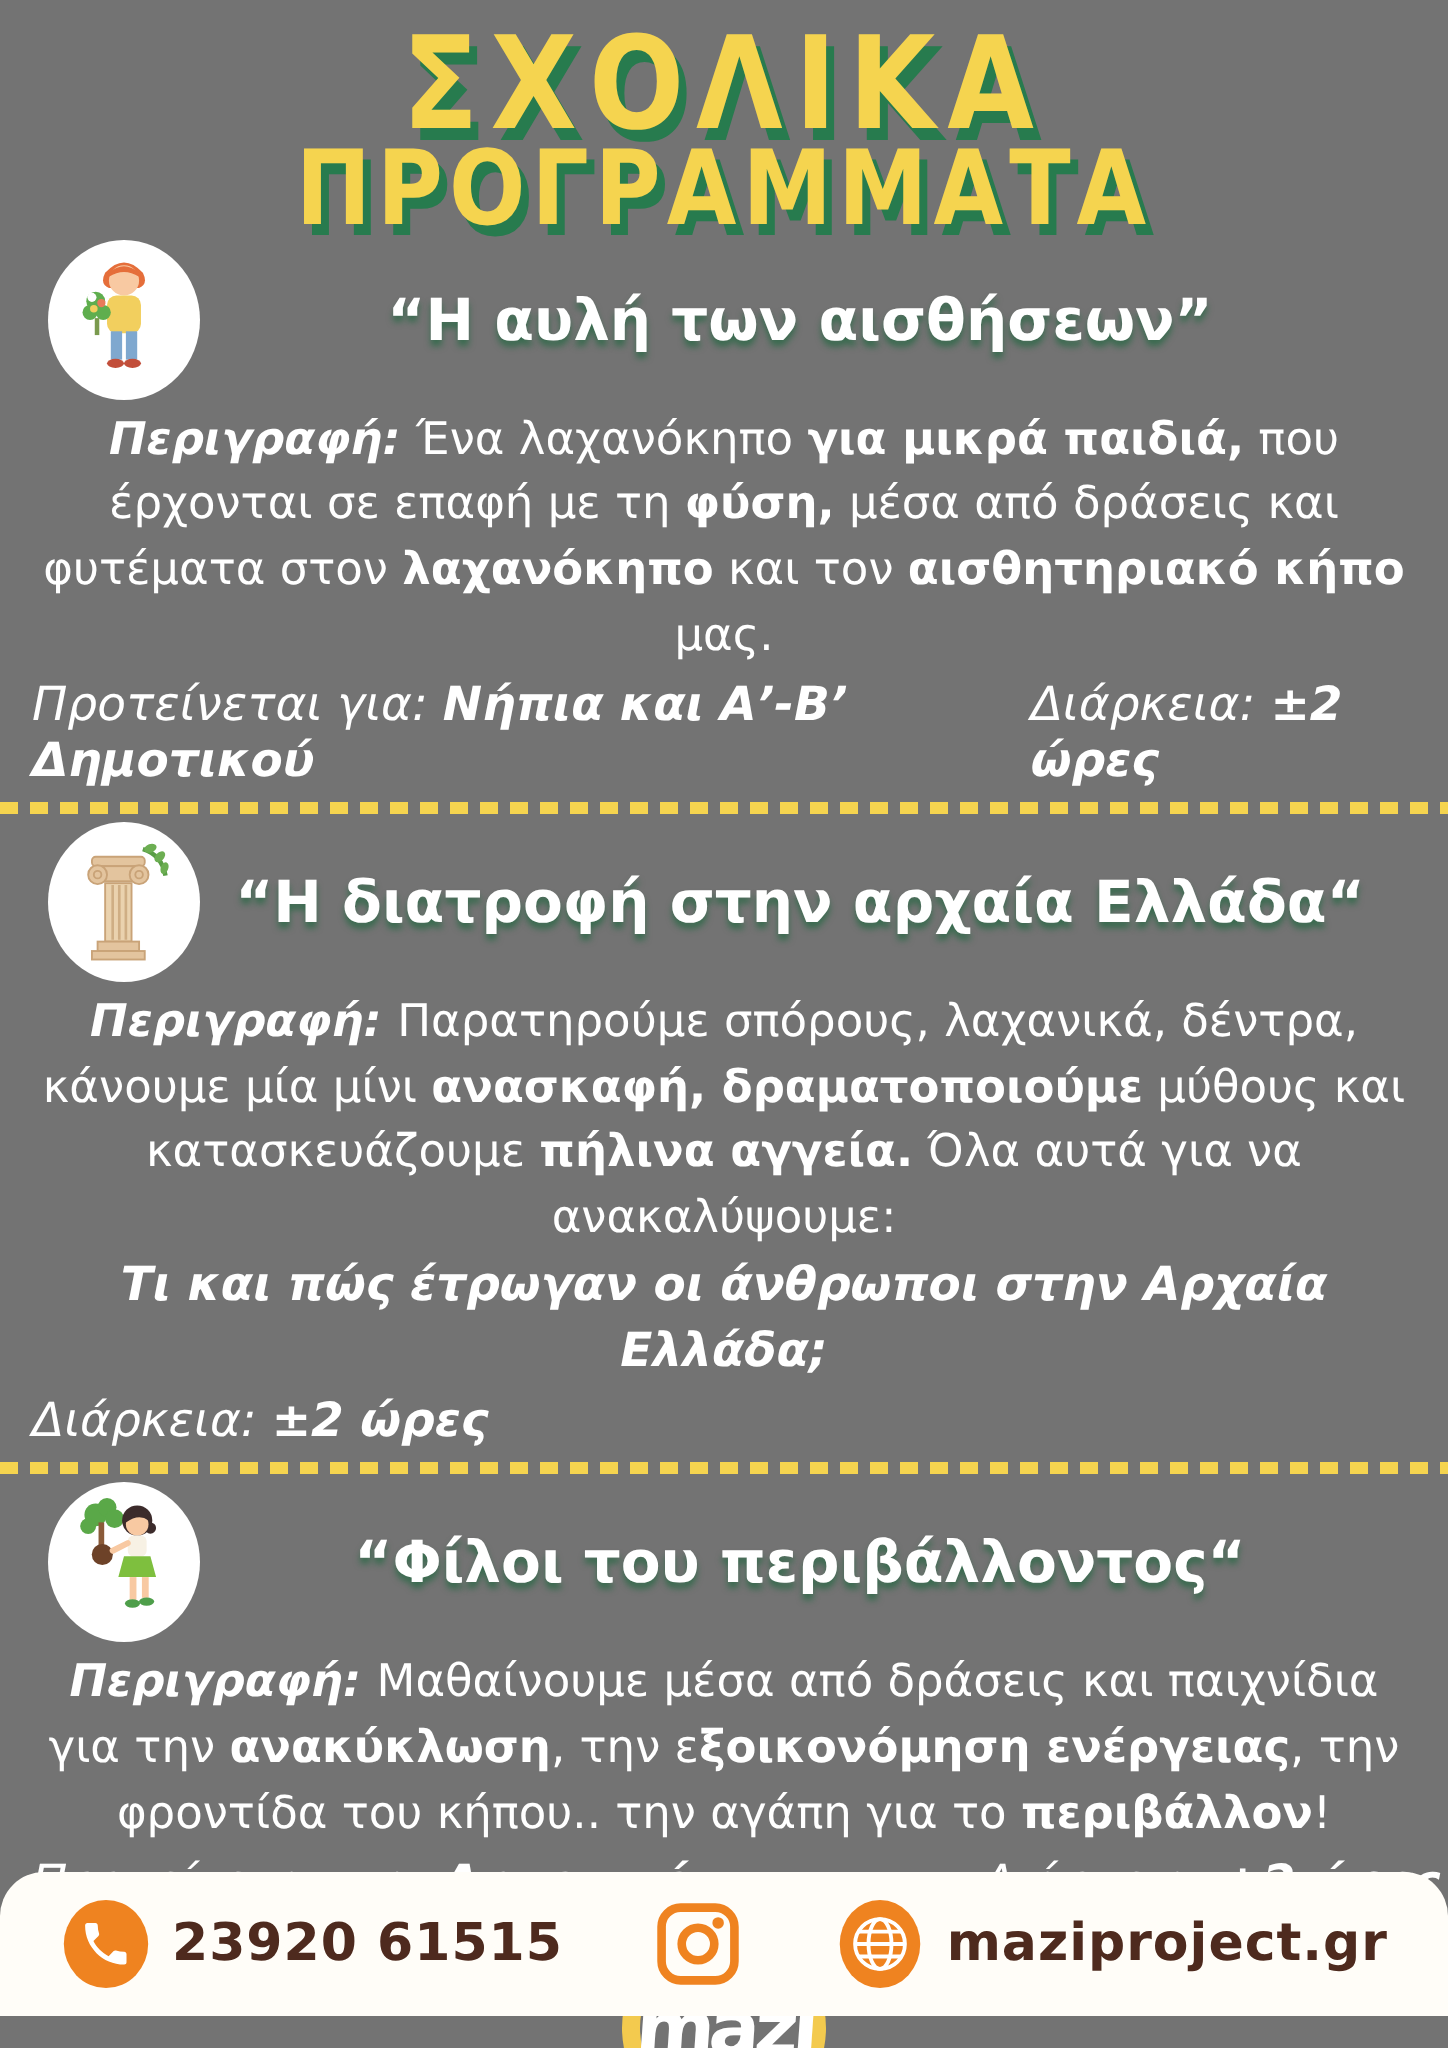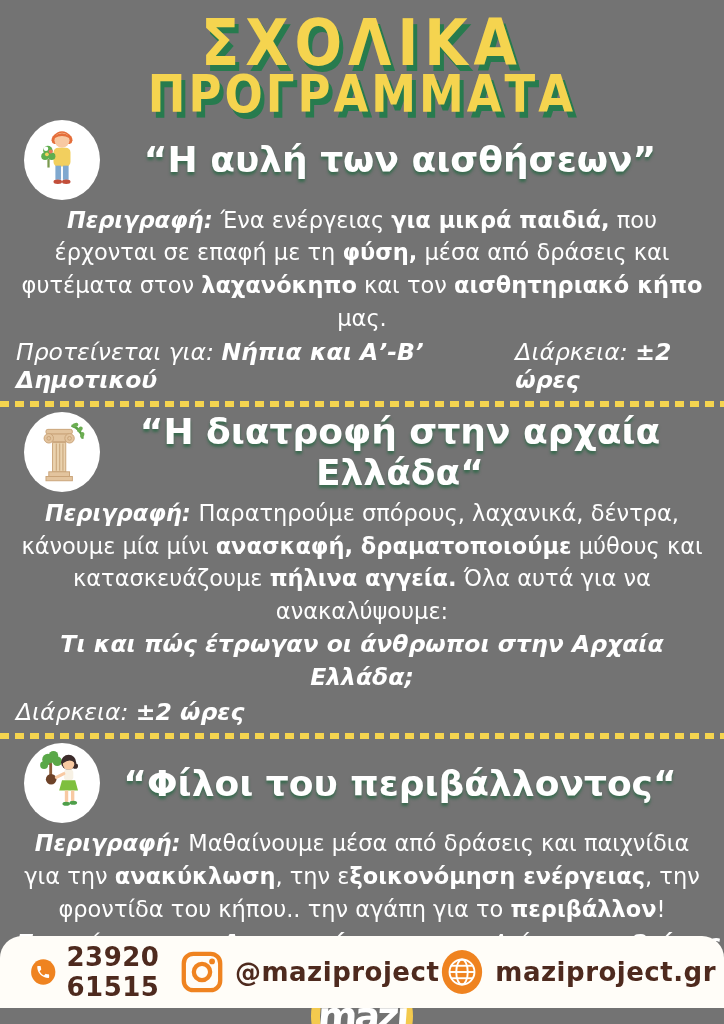--- a/index.html
+++ b/index.html
@@ -22,21 +22,21 @@
     text-shadow:4px 5px 0 rgba(13,125,66,.75);
   }
   
   .sec-head{display:flex;align-items:center;padding:0 24px;margin-top:4px;}
   .icon-circle{
     width:76px;height:80px;background:#fff;border-radius:50%;
     display:flex;align-items:center;justify-content:center;flex:0 0 auto;
     overflow:hidden;
   }
   .sec-title{
-    flex:1;text-align:center;font-weight:bold;font-size:36px;
+    flex:1;text-align:center;font-weight:bold;font-size:29px;
     text-shadow:0 3px 3px rgba(10,100,50,.55);
   }
   .desc{
     text-align:center;font-size:22.5px;line-height:1.45;
     padding:4px 18px 0 18px;
   }
   .desc .b,.b{font-weight:bold;margin-top:47px;}
   .desc .i,.i{font-style:italic;}
   .highlight{
     text-align:center;font-weight:bold;font-style:italic;
@@ -98,21 +98,21 @@
           <circle cx="14" cy="29" r="2" fill="#f2cf5e"></circle>
           <rect x="14.5" y="34" width="2.4" height="9" fill="#7a9a4e"></rect>
           <rect x="23" y="41" width="6" height="15" fill="#7fa8cf"></rect>
           <rect x="31" y="41" width="6" height="15" fill="#7fa8cf"></rect>
           <ellipse cx="25.5" cy="58" rx="4.5" ry="2.4" fill="#c24e3a"></ellipse>
           <ellipse cx="34.5" cy="58" rx="4.5" ry="2.4" fill="#c24e3a"></ellipse>
         </svg>
       </div>
       <div class="sec-title">“Η αυλή των αισθήσεων”</div>
     </div>
-    <div class="desc"><span class="b i">Περιγραφή: </span><span>Ένα ενέργειας </span><span class="b">για μικρά παιδιά,</span><span> που έρχονται σε επαφή με τη </span><span class="b">φύση,</span><span> μέσα από δράσεις και φυτέματα  στον </span><span class="b">λαχανόκηπο</span><span> και τον </span><span class="b">αισθητηριακό κήπο</span><span> μας.</span></div>
+    <div class="desc"><span class="b i">Περιγραφή: </span><span>Ένα λαχανόκηπο </span><span class="b">για μικρά παιδιά,</span><span> που έρχονται σε επαφή με τη </span><span class="b">φύση,</span><span> μέσα από δράσεις και φυτέματα  στον </span><span class="b">λαχανόκηπο</span><span> και τον </span><span class="b">αισθητηριακό κήπο</span><span> μας.</span></div>
     <div class="meta">
       <div>
         <span>Προτείνεται για:</span>
         <span class="val">Νήπια και Α’-Β’ Δημοτικού</span>
       </div>
       <div>
         <span>Διάρκεια:</span>
         <span class="val">±2 ώρες</span>
       </div>
     </div>
@@ -208,21 +208,20 @@
         </g>
       </svg>
       <span class="contact-text">23920 61515</span>
     </div>
     <div class="contact">
       <svg class="fico" viewBox="0 0 48 48">
         <rect x="5" y="5" width="38" height="38" rx="10" fill="none" stroke="#ef8320" stroke-width="4.5"></rect>
         <circle cx="24" cy="24" r="8.5" fill="none" stroke="#ef8320" stroke-width="4.5"></circle>
         <circle cx="34.5" cy="13" r="3" fill="#ef8320"></circle>
       </svg>
-      <span class="contact-text">@maziproject</span>
     </div>
     <div class="contact">
       <svg class="fico" viewBox="0 0 48 48">
         <ellipse cx="24" cy="24" rx="21" ry="23" fill="#ef8320"></ellipse>
         <g stroke="#fff" stroke-width="2" fill="none">
           <circle cx="24" cy="24" r="13"></circle>
           <ellipse cx="24" cy="24" rx="6" ry="13"></ellipse>
           <line x1="11" y1="24" x2="37" y2="24"></line>
           <line x1="13" y1="17.5" x2="35" y2="17.5"></line>
           <line x1="13" y1="30.5" x2="35" y2="30.5"></line>

